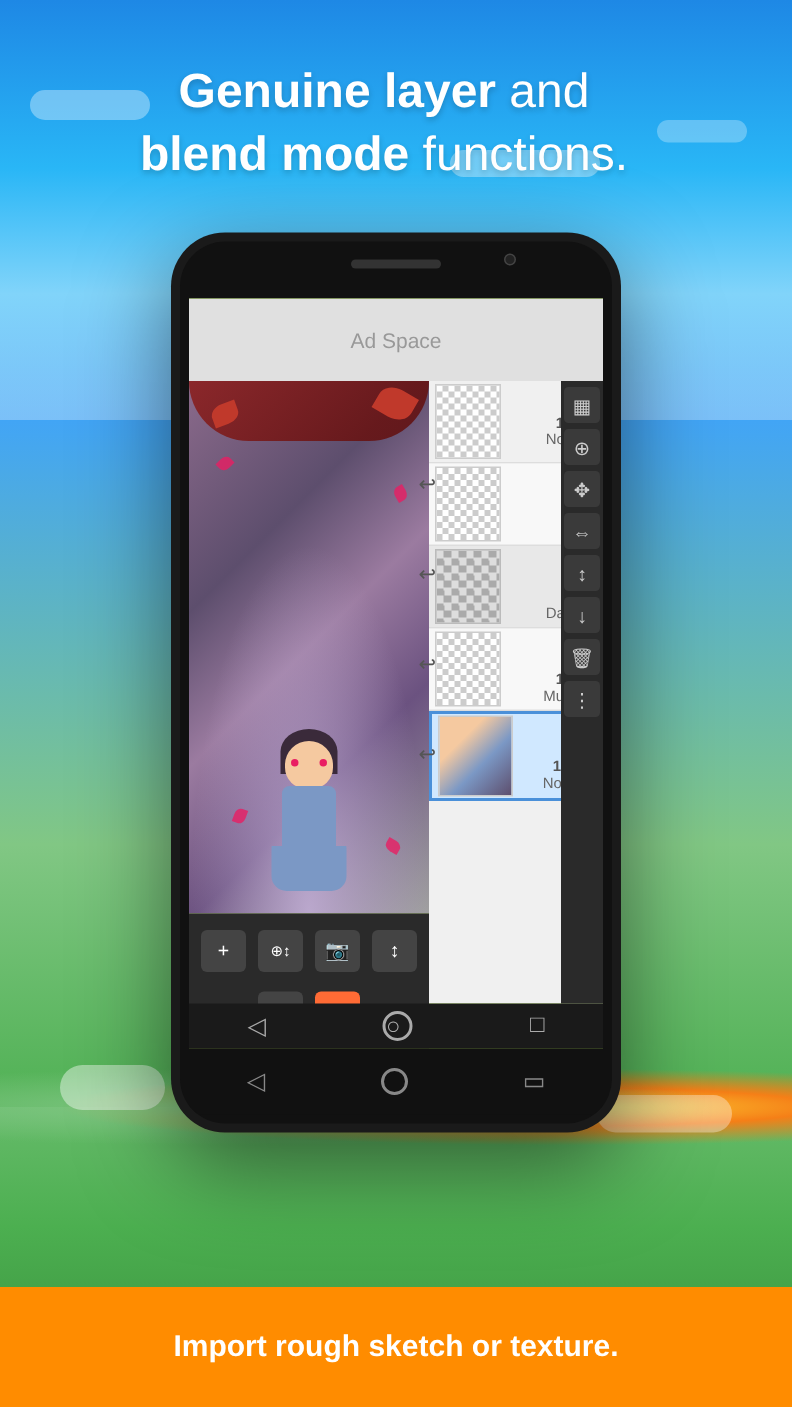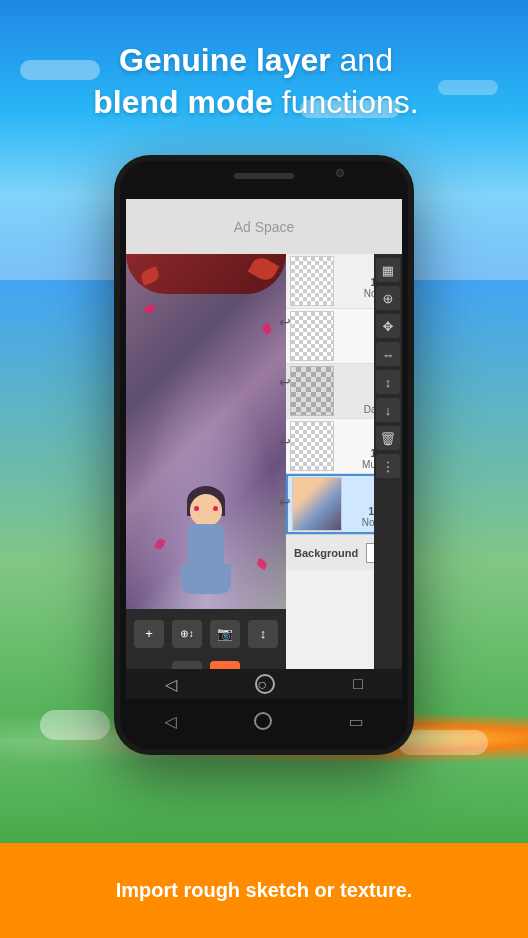--- a/index.html
+++ b/index.html
@@ -378,21 +378,21 @@
       align-items: center;
       justify-content: center;
       border-top: 1px solid #bbb;
     }
 
     
     .bottom-banner {
       position: absolute;
       bottom: 0;
       left: 0; right: 0;
-      height: 95px;
+      height: 80px;
       background: #FF8C00;
       display: flex;
       align-items: center;
       justify-content: center;
       z-index: 30;
     }
 
     .banner-text {
       color: white;
       font-size: 20px;
@@ -572,25 +572,20 @@
         <div class="layer-item" style="height:60px;background:#d0e8ff;border:2px solid #4a90d9;">
           <div class="layer-thumb layer1-thumb" style="width:50px;height:54px;"></div>
           <div class="layer-info">
             <div class="layer-num">1</div>
             <div class="layer-eye">👁</div>
             <div class="layer-opacity">100%</div>
             <div class="layer-mode">Normal</div>
           </div>
         </div>
 
-        <div class="bg-row">
-          <div class="bg-label">Background</div>
-          <div class="bg-color-box" style="background:white;"></div>
-          <div class="bg-checker"></div>
-        </div>
 
         <div class="blend-bar">
           
           
           
         </div>
       </div>
 
       <div class="right-toolbar">
         <div class="rt-btn">▦</div>

